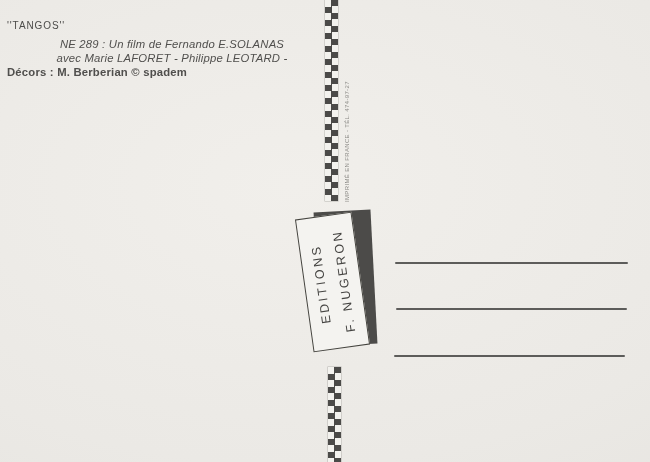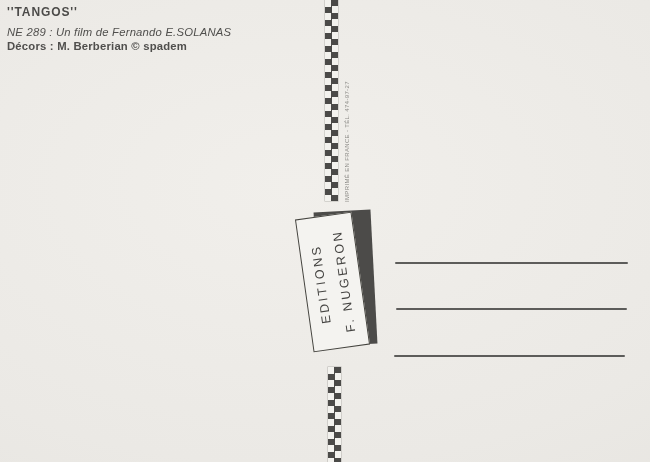--- a/index.html
+++ b/index.html
@@ -10,26 +10,26 @@
     background:radial-gradient(ellipse 130% 110% at 45% 40%, #f1efeb 0%, #ebe9e5 55%, #e4e2dd 100%);
     font-family:"Liberation Sans", sans-serif;
   }
 
   
   .credits-block{
     position:absolute;left:7px;top:4px;width:330px;
     color:#4a4947;
   }
   .card-title{
-    font-size:12px;letter-spacing:0.9px;font-weight:700;
-    margin:1px 0 7px 0;color:#4c4b49;
+    font-size:10px;letter-spacing:0.9px;font-weight:400;
+    margin:16px 0 7px 0;color:#4c4b49;
   }
   .credit-line{
     font-style:italic;font-size:11.3px;line-height:13.6px;
-    letter-spacing:0.2px;color:#504f4d;
+    letter-spacing:0.2px;color:#504f4d;text-align:center;
   }
   .decor-line{
     font-style:normal;font-size:11.3px;line-height:13.6px;
     letter-spacing:0.2px;color:#504f4d;margin-top:0.5px;font-weight:bold;
   }
 
   
   .reg-strip{
     position:absolute;width:13px;
     background-image:conic-gradient(#4b4a48 0 90deg,#f3f2ee 90deg 180deg,#4b4a48 180deg 270deg,#f3f2ee 270deg 360deg);
@@ -77,20 +77,21 @@
   .addr-line.l3{left:394px;top:355px;width:231px;}
 </style>
 </head>
 <body>
 
 <div class="card">
 
   <div class="credits-block">
     <div class="card-title">''TANGOS''</div>
     <div class="credit-line">NE 289 : Un film de Fernando E.SOLANAS</div>
+    <div class="credit-line">avec Marie LAFORET - Philippe LEOTARD -</div>
     <div class="decor-line">Décors : M. Berberian © spadem</div>
   </div>
 
   <div class="reg-strip top"></div>
 
   <div class="print-info">IMPRIMÉ EN FRANCE - TÉL. 474-97-27</div>
 
   <div class="stamp-group">
     <div class="stamp-shadow"></div>
     <div class="stamp-box">

